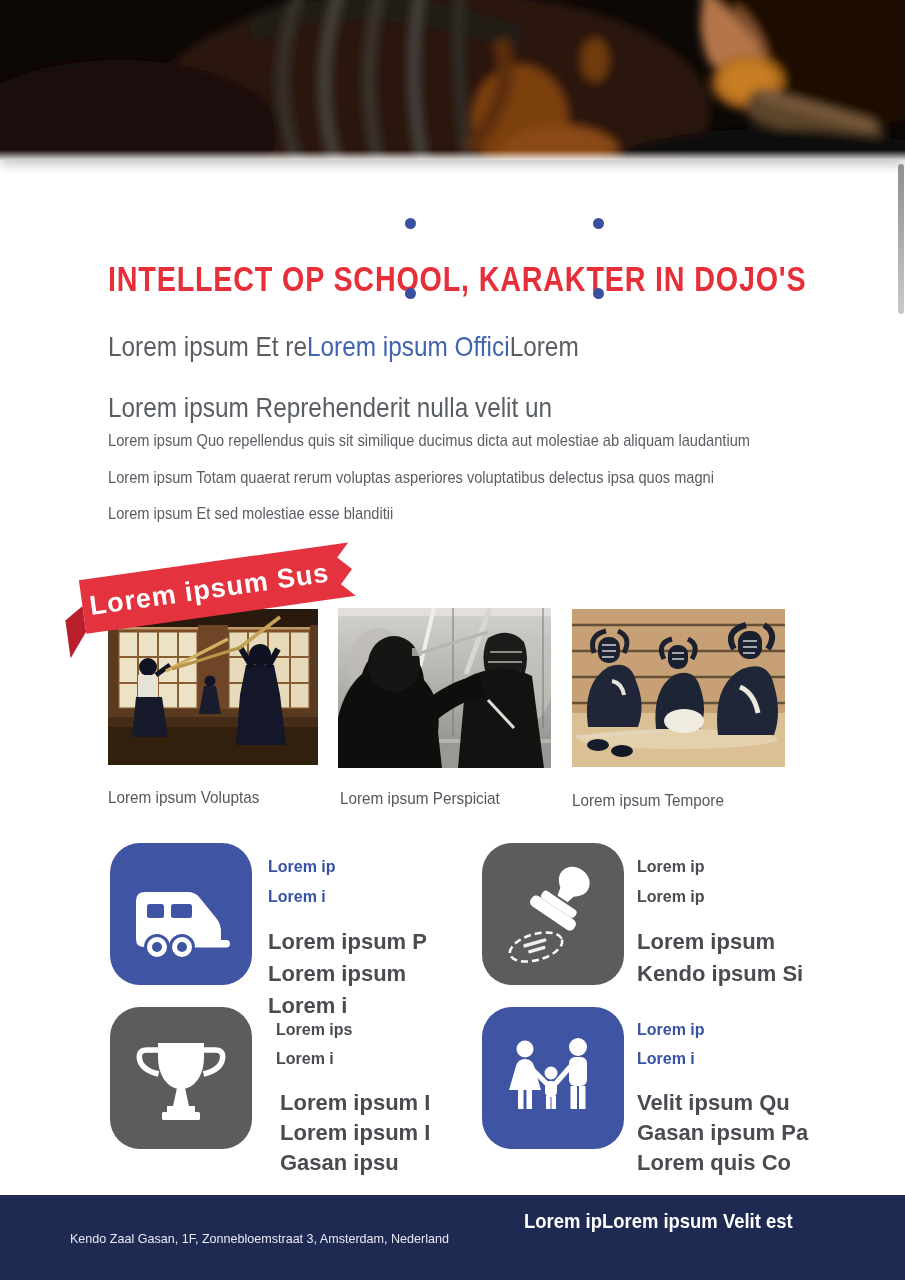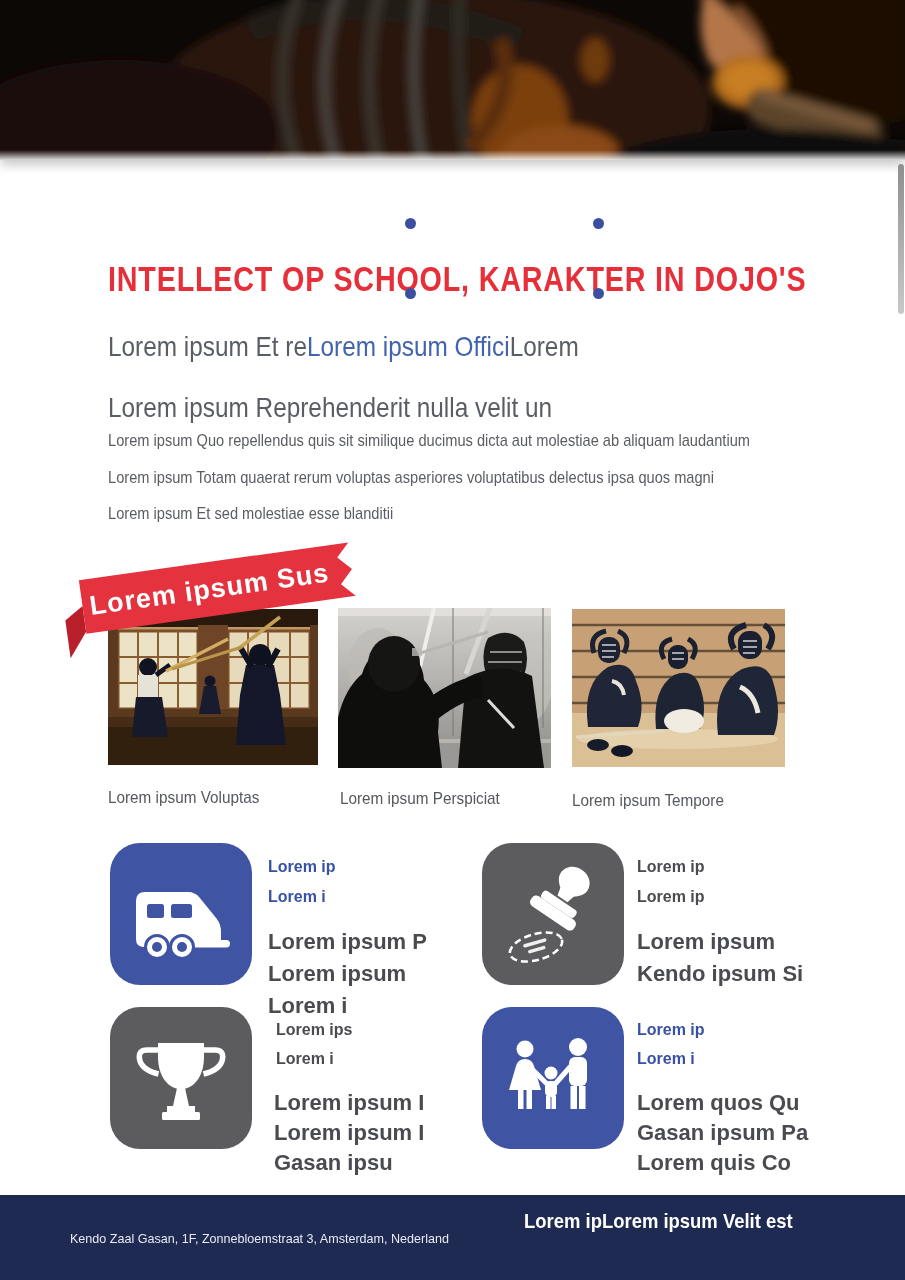--- a/index.html
+++ b/index.html
@@ -264,21 +264,21 @@
       <path d="M32 20 h46 v14 c0 19 -10 32 -23 32 s-23 -13 -23 -32 z" fill="#ffffff"></path>
       <path d="M51 65 h8 l4 18 H47 z" fill="#ffffff"></path>
       <rect x="41" y="83" width="28" height="6" fill="#ffffff"></rect>
       <rect x="36" y="89" width="38" height="8" rx="1.5" fill="#ffffff"></rect>
     </svg>
   </div>
   <div class="abs ctitle dark" style="left:268px;top:1015px;line-height:29px;margin-left:8px;">
     <div>Lorem ips</div>
     <div>Lorem i</div>
   </div>
-  <div class="abs cbody" style="left:274px;top:1088px;line-height:30px;">
+  <div class="abs cbody" style="left:280px;top:1088px;line-height:30px;">
     <div>Lorem ipsum I</div>
     <div>Lorem ipsum I</div>
     <div>Gasan ipsu</div>
   </div>
 
   <div class="abs tile blue" style="left:482px;top:1007px;">
     <svg viewBox="0 0 110 110">
       <circle cx="27" cy="26" r="8.5" fill="#ffffff"></circle>
       <path d="M34 46 L48 60" stroke="#ffffff" stroke-width="5" stroke-linecap="round"></path>
       <path d="M72 44 L58 60" stroke="#ffffff" stroke-width="5" stroke-linecap="round"></path>
@@ -293,21 +293,21 @@
       <rect x="71" y="34" width="18" height="29" rx="6" fill="#ffffff"></rect>
       <rect x="72.5" y="63" width="6.5" height="23" fill="#ffffff"></rect>
       <rect x="81" y="63" width="6.5" height="23" fill="#ffffff"></rect>
     </svg>
   </div>
   <div class="abs ctitle blue" style="left:637px;top:1015px;line-height:29px;">
     <div>Lorem ip</div>
     <div>Lorem i</div>
   </div>
   <div class="abs cbody" style="left:637px;top:1088px;line-height:30px;">
-    <div>Lorem quos Qu</div>
+    <div>Velit ipsum Qu</div>
     <div>Gasan ipsum Pa</div>
     <div>Lorem quis Co</div>
   </div>
 
   <div class="abs footer"></div>
   <div class="abs footer-address nowrap">Kendo Zaal Gasan, 1F, Zonnebloemstraat 3, Amsterdam, Nederland</div>
   <div class="abs footer-headline nowrap">Lorem ipLorem ipsum Velit est</div>
 
 </div>
 

